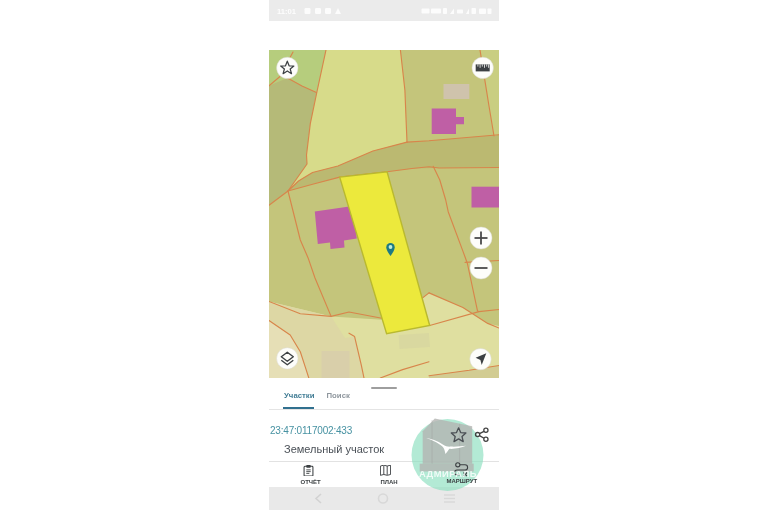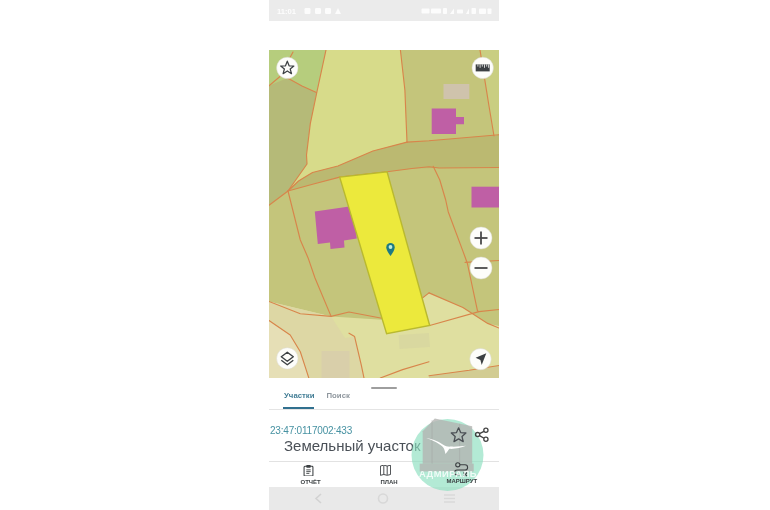--- a/index.html
+++ b/index.html
@@ -165,21 +165,21 @@
     <div class="abs" style="left:15px;top:13px;font-size:7.8px;font-weight:600;color:#437e96;text-align:right;">Участки</div>
 
     <div class="abs" style="left:57.5px;top:13px;font-size:7.8px;font-weight:600;color:#8f979e;">Поиск</div>
 
     <div class="abs" style="left:14px;top:29px;width:31px;height:2.5px;background:#31708f;"></div>
 
     <div class="abs" style="left:0;top:31px;width:230px;height:1px;background:#e4e4e4;"></div>
 
     <div class="abs" style="left:1px;top:46.5px;font-size:10px;letter-spacing:-0.2px;color:#4792a2;">23:47:0117002:433</div>
 
-    <div class="abs" style="left:15px;top:59px;font-size:15px;color:#4a5057;">Земельный участок</div>
+    <div class="abs" style="left:15px;top:65px;font-size:11px;color:#4a5057;">Земельный участок</div>
   </div>
 
   <div id="nav">
 
     <svg class="abs" style="left:34px;top:2.5px" width="11" height="11.5" viewBox="0 0 12 13">
       <rect x="1" y="1.5" width="10" height="11" rx="1" fill="none" stroke="#3c4043" stroke-width="1.2"></rect>
       <rect x="3.5" y="0" width="5" height="3" rx="0.8" fill="#3c4043"></rect>
       <line x1="3.5" y1="5.5" x2="8.5" y2="5.5" stroke="#3c4043" stroke-width="1"></line>
       <line x1="3.5" y1="7.5" x2="8.5" y2="7.5" stroke="#3c4043" stroke-width="1"></line>
       <line x1="3.5" y1="9.5" x2="7" y2="9.5" stroke="#3c4043" stroke-width="1"></line>

